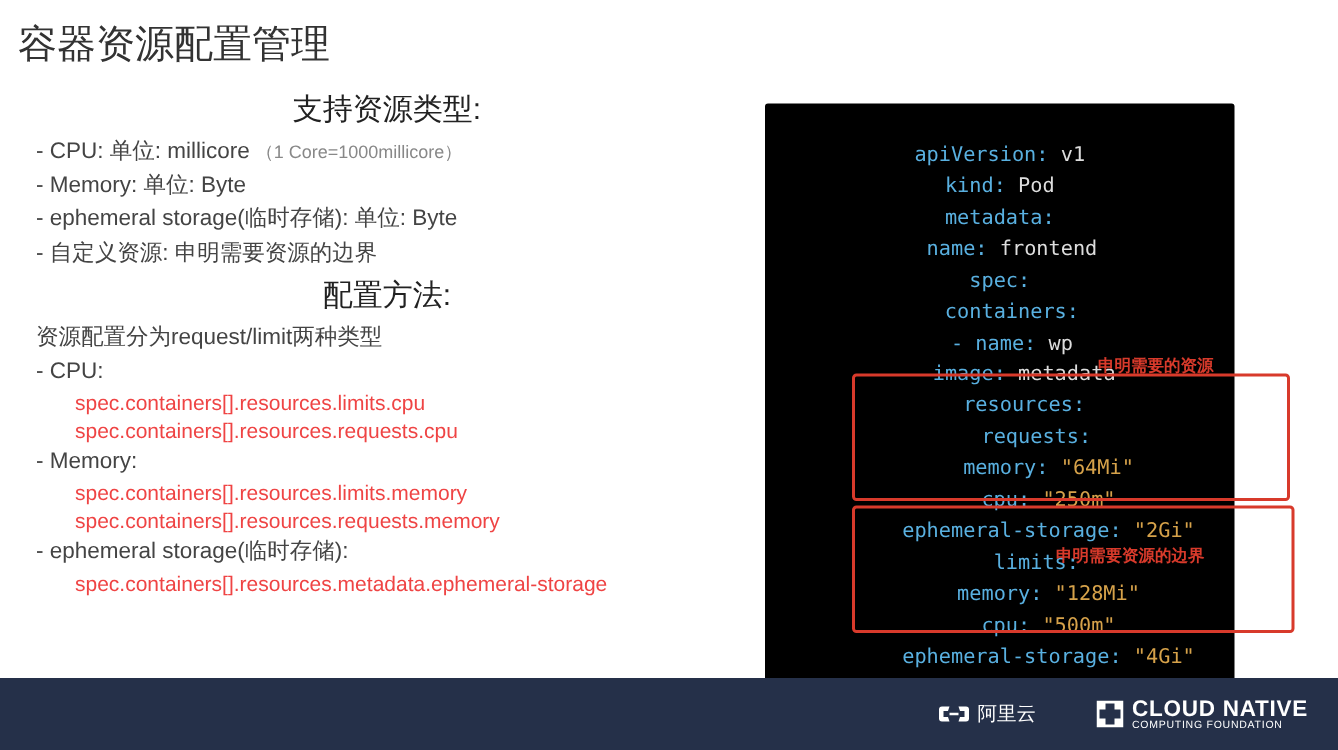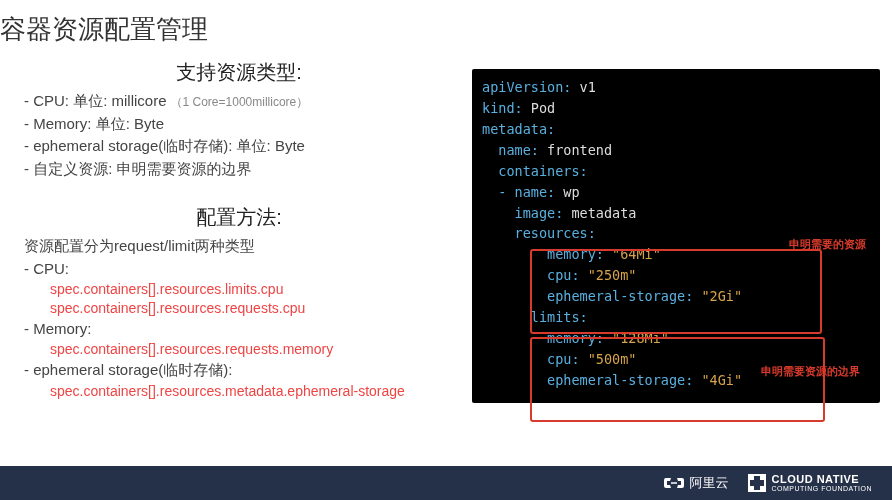--- a/index.html
+++ b/index.html
@@ -1,84 +1,87 @@
 <!DOCTYPE html>
 <html><head>
 <meta charset="utf-8">
 <style>
   * { box-sizing: border-box; margin: 0; padding: 0; }
   html, body { width: 892px; height: 500px; font-family: "Microsoft YaHei", "PingFang SC", sans-serif; background: #fff; color: #333; }
   .slide { width: 892px; height: 500px; position: relative; display: flex; flex-direction: column; }
-  .title { font-size: 26px; font-weight: 400; color: #333; padding: 12px 0 6px; }
+  .title { font-size: 26px; font-weight: 400; color: #333; padding: 12px 12px 6px; }
   .body { flex: 1; display: flex; flex-direction: row; padding: 0 12px 0 18px; overflow: hidden; }
   .left { flex: 1 1 55%; min-width: 0; padding-right: 12px; }
   .right { flex: 0 0 370px; padding-top: 16px; }
   .section-h { font-size: 20px; font-weight: 400; margin: 6px 0 4px; color: #222; text-align: center; }
   .item { font-size: 15px; color: #444; line-height: 1.5; padding-left: 6px; }
   .subnote { font-size: 12px; color: #888; margin-left: 4px; }
   .codepath { font-size: 14px; color: #ef4444; line-height: 1.35; padding-left: 32px; }
 
   
-  .codebox { background: #000; color: #ddd; font-family: Menlo, Consolas, monospace; font-size: 13.5px; line-height: 1.55; padding: 8px 10px 12px; border-radius: 2px; position: relative; width: 408px; }
+  .codebox { background: #000; color: #ddd; font-family: Menlo, Consolas, monospace; font-size: 13.5px; line-height: 1.55; padding: 24px 10px 12px; border-radius: 2px; position: relative; width: 313px; text-align: center; }
   .ck { color: #59b0e0; } 
   .cv { color: #ddd; }
   .cs { color: #d6a24a; }
   .codeline { white-space: pre; }
   .boxreq, .boxlim { position: absolute; border: 2px solid #d83a2b; border-radius: 3px; }
   .boxreq { left: 58px; top: 180px; width: 292px; height: 85px; }
   .boxlim { left: 58px; top: 268px; width: 295px; height: 85px; }
   .ann { position: absolute; color: #d83a2b; font-size: 11px; font-family: "Microsoft YaHei", sans-serif; font-weight: 600; }
   .ann1 { right: 14px; top: 167px; }
   .ann2 { right: 20px; top: 270px; margin-top: 24px; }
 
   
-  .footer { height: 34px; background: #253049; display: flex; align-items: center; justify-content: flex-end; padding: 0 20px; gap: 19px; }
+  .footer { height: 48px; background: #253049; display: flex; align-items: center; justify-content: flex-end; padding: 0 20px; gap: 40px; }
   .brand { display: flex; align-items: center; gap: 6px; color: #fff; font-size: 13px; }
   .brand svg { display: block; }
   .cncf-text { display: flex; flex-direction: column; line-height: 1; }
-  .cncf-text .l1 { font-size: 11px; font-weight: 700; letter-spacing: 0.5px; }
+  .cncf-text .l1 { font-size: 15px; font-weight: 700; letter-spacing: 0.5px; }
   .cncf-text .l2 { font-size: 7px; letter-spacing: 0.5px; }
 </style>
 </head>
 <body>
 
 <div class="slide">
   <div class="title">容器资源配置管理</div>
   <div class="body">
     <div class="left">
       <div class="section-h">支持资源类型:</div>
       <div class="item"><span>- CPU:  单位: millicore</span><span class="subnote">（1 Core=1000millicore）</span></div>
       <div class="item">- Memory: 单位: Byte</div>
       <div class="item">- ephemeral storage(临时存储): 单位: Byte</div>
       <div class="item">- 自定义资源: 申明需要资源的边界</div>
 
-      <div class="section-h" style="margin-top:24px">配置方法:</div>
+      <div class="section-h" style="margin-top:3px">配置方法:</div>
       <div class="item" style="padding-left:6px">资源配置分为request/limit两种类型</div>
 
       <div class="item">- CPU:</div>
       <div class="codepath">spec.containers[].resources.limits.cpu</div>
       <div class="codepath">spec.containers[].resources.requests.cpu</div>
 
       <div class="item">- Memory:</div>
+      <div class="codepath">spec.containers[].resources.limits.memory</div>
       <div class="codepath">spec.containers[].resources.requests.memory</div>
 
       <div class="item">- ephemeral storage(临时存储):</div>
       <div class="codepath">spec.containers[].resources.metadata.ephemeral-storage</div>
     </div>
 
     <div class="right">
       <div class="codebox">
         <div class="codeline"><span class="ck">apiVersion:</span><span class="cv"> v1</span></div>
         <div class="codeline"><span class="ck">kind:</span><span class="cv"> Pod</span></div>
         <div class="codeline"><span class="ck">metadata:</span></div>
         <div class="codeline"><span class="ck">  name:</span><span class="cv"> frontend</span></div>
+        <div class="codeline"><span class="ck">spec:</span></div>
         <div class="codeline"><span class="ck">  containers:</span></div>
         <div class="codeline"><span class="ck">  - name:</span><span class="cv"> wp</span></div>
         <div class="codeline"><span class="ck">    image:</span><span class="cv"> metadata</span></div>
         <div class="codeline"><span class="ck">    resources:</span></div>
+        <div class="codeline"><span class="ck">      requests:</span></div>
         <div class="codeline"><span class="ck">        memory:</span><span class="cs"> "64Mi"</span></div>
         <div class="codeline"><span class="ck">        cpu:</span><span class="cs"> "250m"</span></div>
         <div class="codeline"><span class="ck">        ephemeral-storage:</span><span class="cs"> "2Gi"</span></div>
         <div class="codeline"><span class="ck">      limits:</span></div>
         <div class="codeline"><span class="ck">        memory:</span><span class="cs"> "128Mi"</span></div>
         <div class="codeline"><span class="ck">        cpu:</span><span class="cs"> "500m"</span></div>
         <div class="codeline"><span class="ck">        ephemeral-storage:</span><span class="cs"> "4Gi"</span></div>
 
         <div class="boxreq"></div>
         <div class="boxlim"></div>

